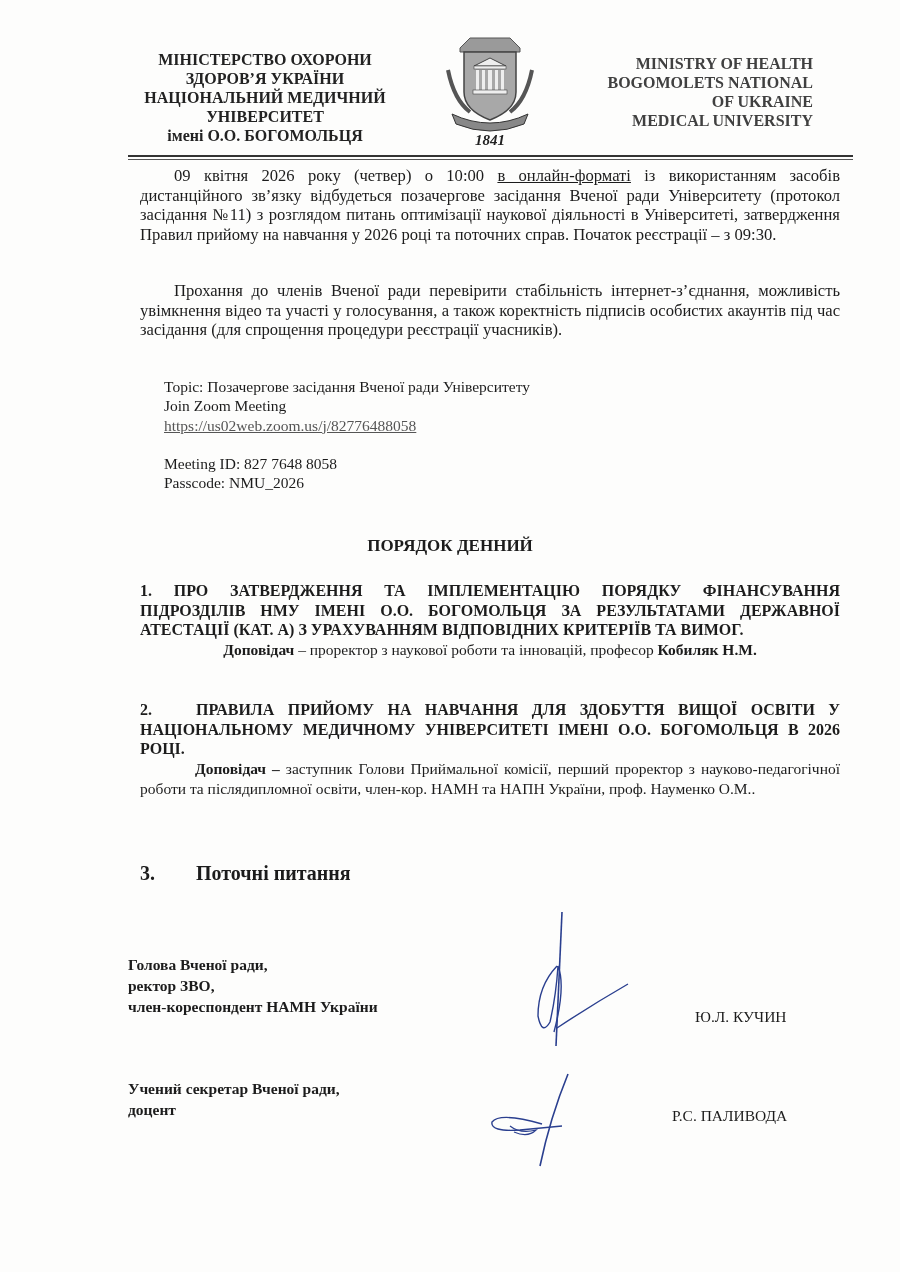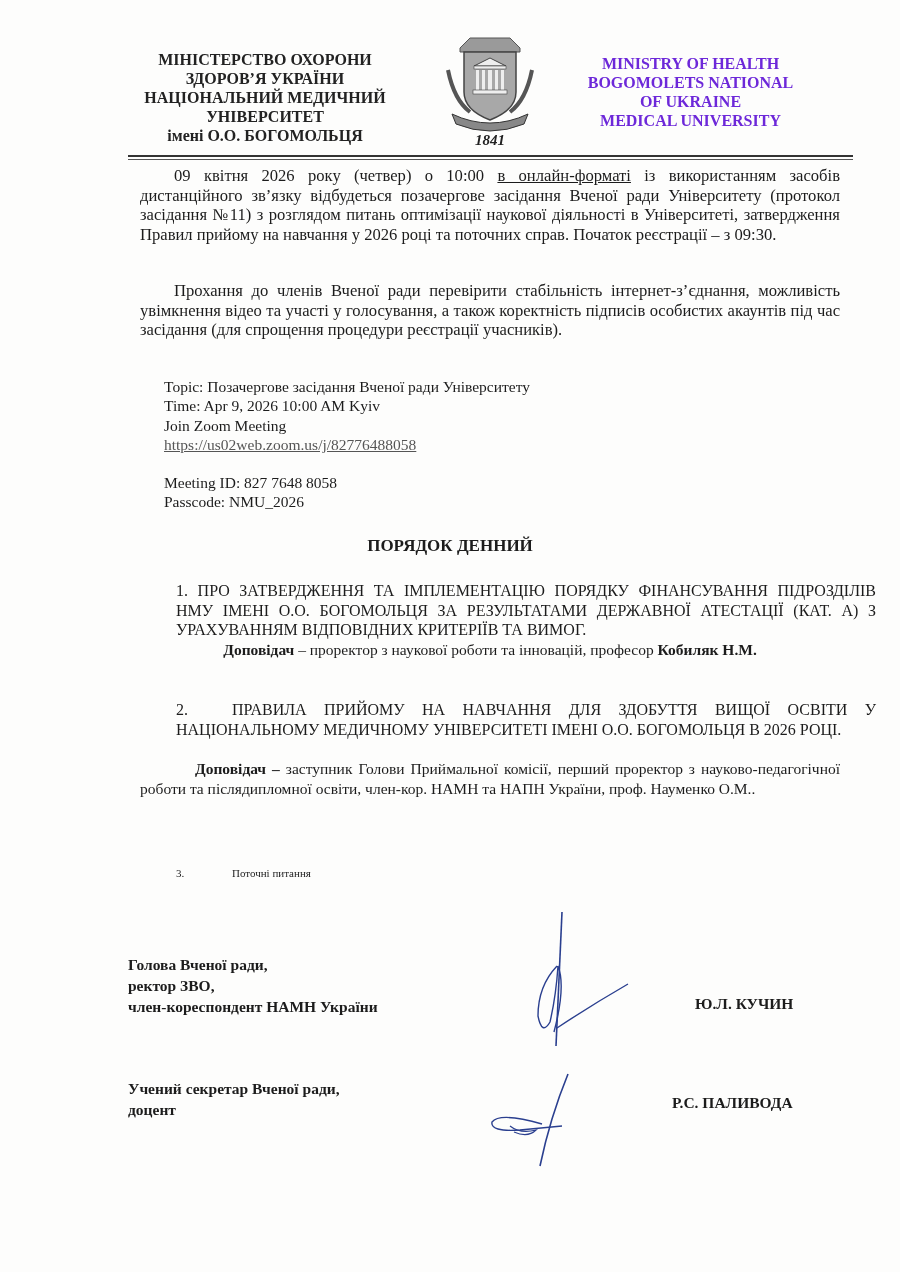--- a/index.html
+++ b/index.html
@@ -11,22 +11,22 @@
     position:relative;
   }
   .page { position:absolute; left:0; top:16px; width:816px; height:1272px; }
   .header-left {
     position:absolute; left:100px; top:34px; width:330px;
     text-align:center; font-weight:bold; font-size:16px; line-height:19px;
     color:#222;
   }
   .header-right {
     position:absolute; left:568px; top:38px; width:245px;
-    text-align:center; font-weight:bold; font-size:16px; line-height:19px;
-    color:#6d28d9;
+    text-align:right; font-weight:bold; font-size:16px; line-height:19px;
+    color:#404040;
   }
   .crest {
     position:absolute; left:440px; top:14px; width:100px; height:105px;
   }
   .year {
     position:absolute; left:460px; top:116px; width:60px; text-align:center;
     font-style:italic; font-weight:bold; font-size:15px; color:#222;
   }
   .rule1 { position:absolute; left:128px; top:139px; width:725px; height:2px; background:#333; }
   .rule2 { position:absolute; left:128px; top:143px; width:725px; height:1px; background:#555; }
@@ -45,36 +45,35 @@
   .zoom-block .topic { font-weight:normal; }
   .zoom-block .link { color:#555; text-decoration:underline; }
   .zoom-block .gap { height:19px; }
 
   .agenda-title {
     position:absolute; left:0; width:900px; top:520px;
     text-align:center; font-weight:bold; font-size:17px; color:#1c1c1c;
   }
   .item {
     position:absolute; left:140px; width:700px;
-    font-weight:normal; font-size:16px; line-height:19.5px; text-align:justify;
+    font-weight:bold; font-size:16px; line-height:19.5px; text-align:justify;
     color:#1c1c1c;
-    margin-left:36px;
   }
   .speaker {
     position:absolute; left:140px; width:700px;
     font-size:15.5px; line-height:19.5px; text-align:justify; color:#1c1c1c;
   }
   .speaker b { font-weight:bold; }
   .num-tab { display:inline-block; width:56px; }
 
   .sig-label {
     position:absolute; left:128px; font-weight:bold; font-size:15.5px; line-height:21px; color:#1c1c1c;
   }
   .sig-name {
-    position:absolute; font-weight:bold; font-size:15.5px; color:#1c1c1c;
+    position:absolute; font-weight:normal; font-size:15.5px; color:#1c1c1c;margin-top:13px;
   }
   .signature { position:absolute; }
   .bottom-edge {
     position:absolute; left:0; top:1263px; width:900px; height:9px;
     background:linear-gradient(#f3ede0,#e6dcc7);
   }
 </style>
 </head>
 <body>
 
@@ -114,37 +113,36 @@
 
   <div class="rule1"></div>
   <div class="rule2"></div>
 
   <div class="para" style="top:150px;"><span>09 квітня 2026 року (четвер) о 10:00 </span><u>в онлайн-форматі</u><span> із використанням засобів дистанційного зв’язку відбудеться позачергове засідання Вченої ради Університету (протокол засідання №11) з розглядом питань оптимізації наукової діяльності в Університеті, затвердження Правил прийому на навчання у 2026 році та поточних справ. Початок реєстрації – з 09:30.</span></div>
 
   <div class="para" style="top:265px;">Прохання до членів Вченої ради перевірити стабільність інтернет-з’єднання, можливість увімкнення відео та участі у голосування, а також коректність підписів особистих акаунтів під час засідання (для спрощення процедури реєстрації учасників).</div>
 
   <div class="zoom-block">
     <div class="topic">Topic: Позачергове засідання Вченої ради Університету</div>
-    <div>Time: Apr 9, 2026 10:00 AM Kyiv</div>
     <div>Join Zoom Meeting</div>
     <div class="link">https://us02web.zoom.us/j/82776488058</div>
     <div class="gap"></div>
     <div>Meeting ID: 827 7648 8058</div>
     <div>Passcode: NMU_2026</div>
   </div>
 
   <div class="agenda-title">ПОРЯДОК ДЕННИЙ</div>
 
   <div class="item" style="top:565px;"><span>1.</span> <span>ПРО ЗАТВЕРДЖЕННЯ ТА ІМПЛЕМЕНТАЦІЮ ПОРЯДКУ ФІНАНСУВАННЯ ПІДРОЗДІЛІВ НМУ ІМЕНІ О.О. БОГОМОЛЬЦЯ ЗА РЕЗУЛЬТАТАМИ ДЕРЖАВНОЇ АТЕСТАЦІЇ (КАТ. А) З УРАХУВАННЯМ ВІДПОВІДНИХ КРИТЕРІЇВ ТА ВИМОГ.</span></div>
   <div class="speaker" style="top:624px; text-align:center;"><b>Доповідач</b><span> – проректор з наукової роботи та інновацій, професор </span><b>Кобиляк Н.М.</b></div>
 
   <div class="item" style="top:684px;"><span class="num-tab">2.</span><span>ПРАВИЛА ПРИЙОМУ НА НАВЧАННЯ ДЛЯ ЗДОБУТТЯ ВИЩОЇ ОСВІТИ У НАЦІОНАЛЬНОМУ МЕДИЧНОМУ УНІВЕРСИТЕТІ  ІМЕНІ О.О. БОГОМОЛЬЦЯ В 2026 РОЦІ.</span></div>
   <div class="speaker" style="top:743px; text-indent:55px;"><b>Доповідач –</b><span> заступник Голови Приймальної комісії, перший проректор з науково-педагогічної роботи та післядипломної освіти, член-кор. НАМН та НАПН України, проф. Науменко О.М..</span></div>
 
-  <div class="item" style="top:848px; left:140px; font-size:11px;"><span class="num-tab">3.</span><span>Поточні питання</span></div>
+  <div class="item" style="top:848px; left:140px; font-size:20px;"><span class="num-tab">3.</span><span>Поточні питання</span></div>
 
   <div class="sig-label" style="top:938px;">
     <div>Голова Вченої ради,</div>
     <div>ректор ЗВО,</div>
     <div>член-кореспондент НАМН України</div>
   </div>
   <svg class="signature" style="left:520px; top:890px;" width="120" height="140" viewBox="0 0 120 140">
     <path d="M42 6 L36 140" stroke="#2a3f8f" stroke-width="1.6" fill="none"></path>
     <path d="M37 60 Q18 80 18 110 Q22 130 30 116 Q36 90 38 60 Q46 80 34 126" stroke="#2a3f8f" stroke-width="1.4" fill="none"></path>
     <path d="M37 122 Q70 100 108 78" stroke="#2a3f8f" stroke-width="1.4" fill="none"></path>

